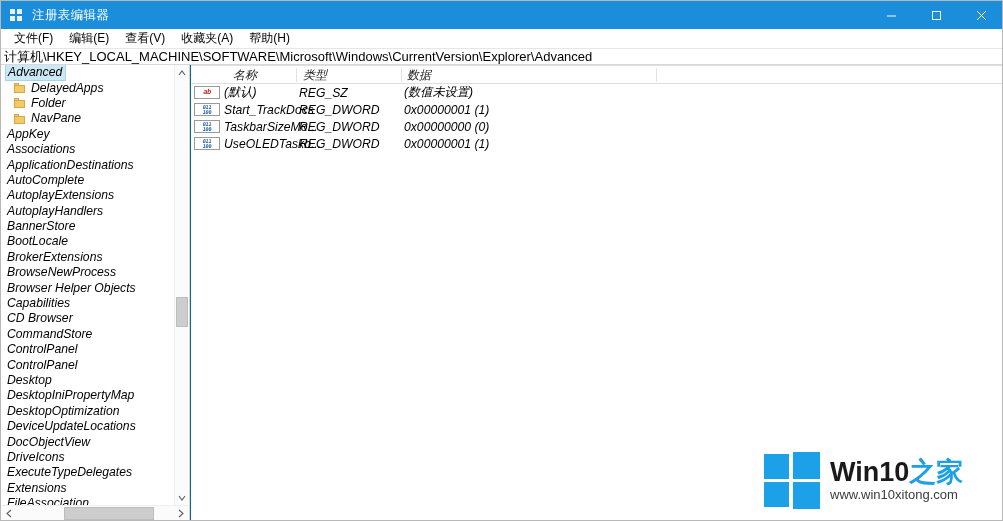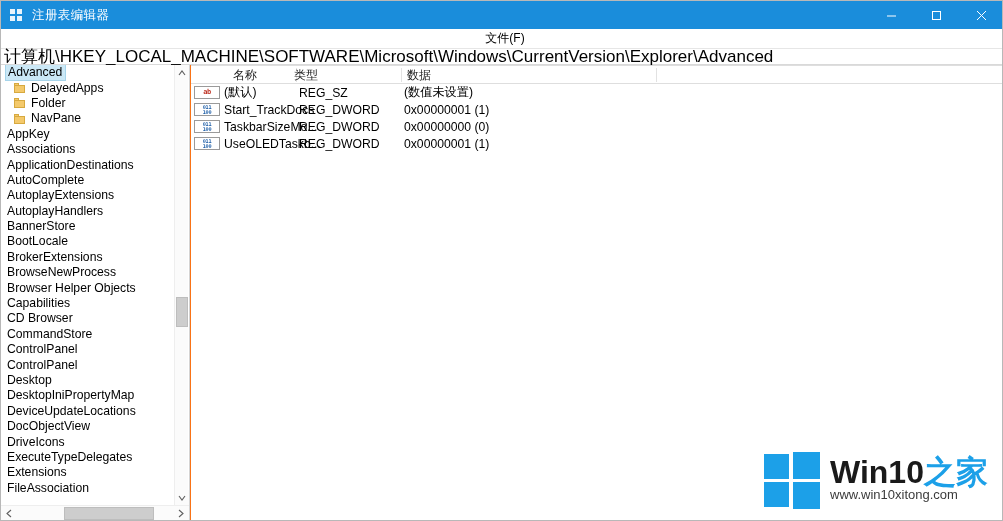--- a/index.html
+++ b/index.html
@@ -54,48 +54,48 @@
   .wc svg { display: block; }
 
   
   .menubar {
     position: absolute; left: 0; top: 28px;
     width: 1003px; height: 20px;
     background: #ffffff;
     display: flex; align-items: center;
     padding-left: 5px;
     border-bottom: 1px solid #e6e6e6;
-    flex-direction: column;
   }
   .menu-item {
     font-size: 12px; color: #000000;
     padding: 1px 8px 2px 8px;
     white-space: nowrap;
     line-height: 16px;
   }
 
   
   .addressbar {
     position: absolute; left: 0; top: 48px;
     width: 1003px; height: 16px;
     background: #ffffff;
     border-bottom: 1px solid #d9d9d9;
     display: flex; align-items: center;
     padding-left: 3px;
   }
   .address-text {
-    font-size: 17px; color: #000000;
+    font-size: 13px; color: #000000;
     white-space: nowrap; line-height: 14px;
   }
 
   
   .main {
     position: absolute; left: 0; top: 64px;
     width: 1003px; height: 456px;
-    background: #f97316;
+    background: #0369a1;
+    font-style: italic;
   }
 
   
   .tree-panel {
     position: absolute; left: 0; top: 0;
     width: 189px; height: 456px;
     background: #ffffff;
     border-right: 1px solid #d4d4d4;
     overflow: hidden;
   }
@@ -276,21 +276,21 @@
   }
   .wm-logo i {
     position: absolute; background: #1ca0e8; display: block;
   }
   .wm-logo .q1 { left: 0; top: 2px; width: 25px; height: 25px; }
   .wm-logo .q2 { left: 29px; top: 0px; width: 27px; height: 27px; }
   .wm-logo .q3 { left: 0; top: 30px; width: 25px; height: 25px; }
   .wm-logo .q4 { left: 29px; top: 30px; width: 27px; height: 27px; }
   .wm-text { display: flex; flex-direction: column; }
   .wm-line1 {
-    font-size: 32px; font-weight: bold;
+    font-size: 27px; font-weight: bold;
     color: #1a1a1a; line-height: 30px;
     white-space: nowrap;
   }
   .wm-line1 .cn { color: #1ca0e8; }
   .wm-line2 {
     font-size: 13px; color: #3b3b3b;
     line-height: 16px; white-space: nowrap;
   }
 </style>
 </head>
@@ -414,20 +414,23 @@
           <div class="tree-row">
             <span class="label-box">ControlPanel</span>
           </div>
           <div class="tree-row">
             <span class="label-box">Desktop</span>
           </div>
           <div class="tree-row">
             <span class="label-box">DesktopIniPropertyMap</span>
           </div>
           <div class="tree-row">
+            <span class="label-box">DesktopOptimization</span>
+          </div>
+          <div class="tree-row">
             <span class="label-box">DeviceUpdateLocations</span>
           </div>
           <div class="tree-row">
             <span class="label-box">DocObjectView</span>
           </div>
           <div class="tree-row">
             <span class="label-box">DriveIcons</span>
           </div>
           <div class="tree-row">
             <span class="label-box">ExecuteTypeDelegates</span>
@@ -466,21 +469,21 @@
               <polyline points="1,1 5,4.5 1,8" fill="none" stroke="#5f5f5f" stroke-width="1.1"></polyline>
             </svg>
         </div>
       </div>
     </div>
 
     <div class="list-panel">
       <div class="list-header">
         <div class="col-head" style="left:0px;width:105px;margin-left:36px;">名称</div>
         <div class="col-sep" style="left:105px;"></div>
-        <div class="col-head" style="left:97px;width:105px;">类型</div>
+        <div class="col-head" style="left:106px;width:105px;">类型</div>
         <div class="col-sep" style="left:210px;"></div>
         <div class="col-head" style="left:210px;width:255px;">数据</div>
         <div class="col-sep" style="left:465px;"></div>
       </div>
       <div class="list-rows" id="list-rows">
           <div class="list-row">
             <div class="cell cell-name">
               <span class="val-icon icon-sz">
                 <span class="glyph">ab</span>
               </span>

